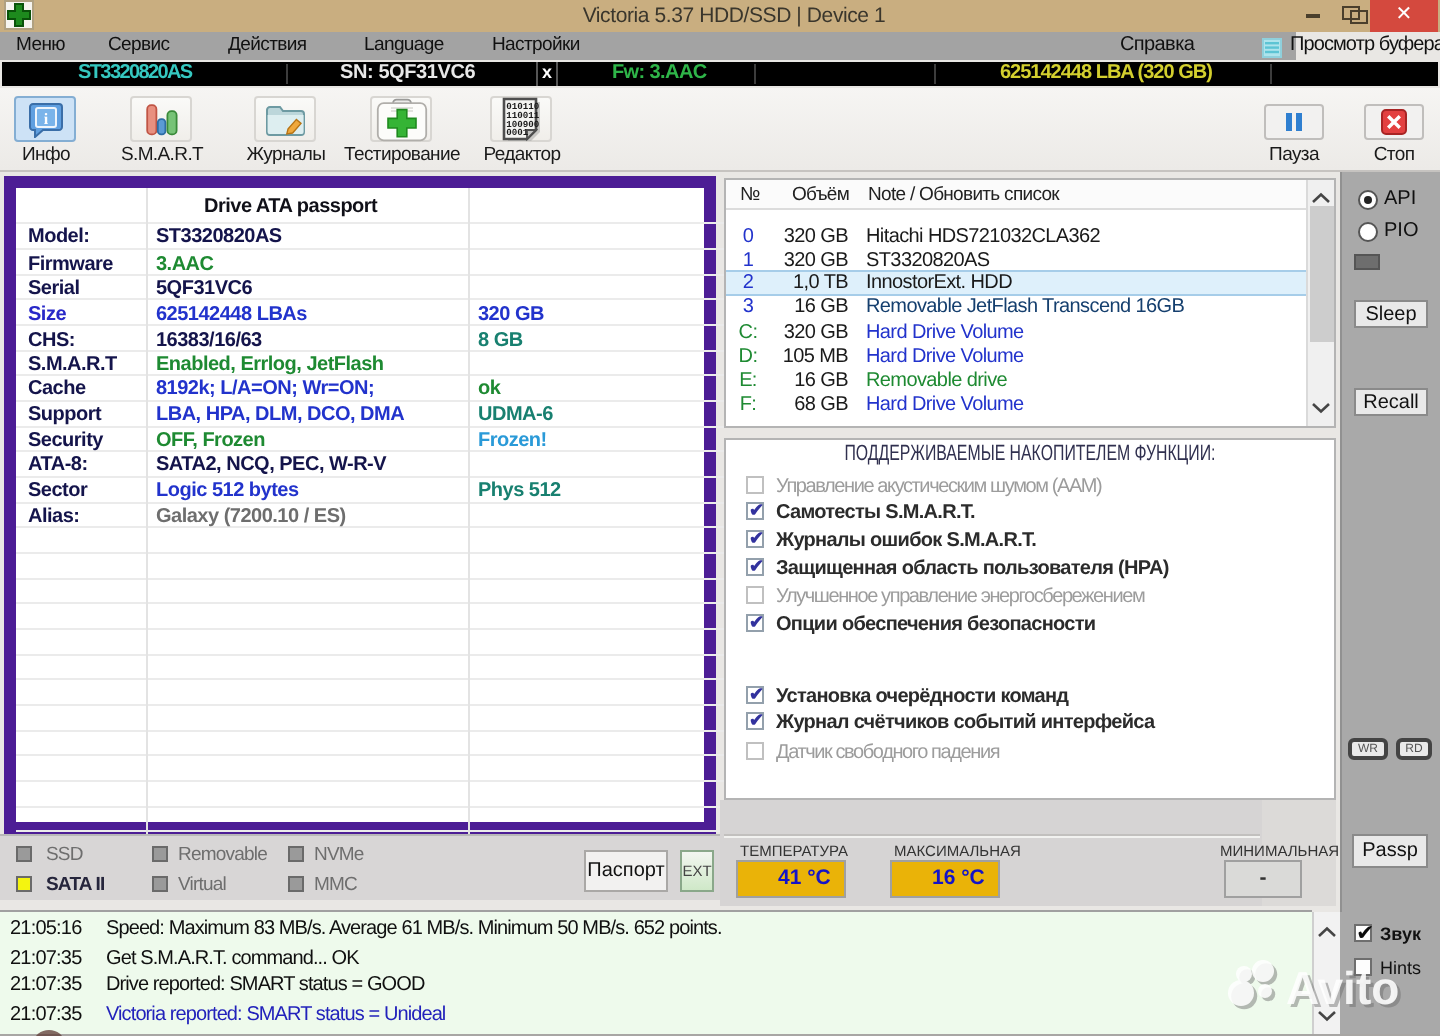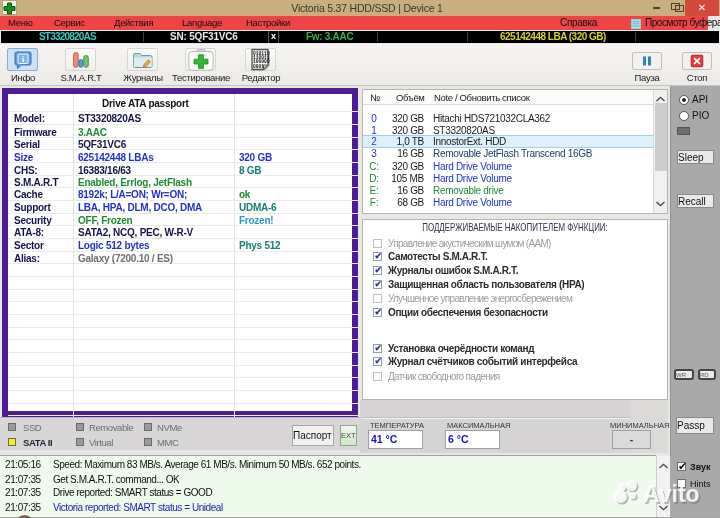--- a/index.html
+++ b/index.html
@@ -6,21 +6,21 @@
 .abs{position:absolute}
 
 #titlebar{left:0;top:0;width:720px;height:16px;background:#c9ae80}
 #title{left:14px;top:2px;width:706px;text-align:center;font-size:10.5px;letter-spacing:-0.2px;color:#3a362c}
 #appicon{left:2px;top:0;width:15px;height:15px;background:#f6f4ef;border:1px solid #b0a080}
 #minbtn{left:653px;top:7px;width:7px;height:2px;background:#4a3f2c}
 #maxbtn{left:671px;top:3px;width:9px;height:7px;border:1px solid #4a3f2c;background:transparent}
 #maxbtn2{left:675px;top:5px;width:9px;height:7px;border:1px solid #4a3f2c;background:#c9ae80}
 #closebtn{left:685px;top:0;width:34px;height:16px;background:#d4493e;color:#fff;text-align:center;font-size:10px;line-height:15px}
 
-#menubar{left:0;top:16px;width:708px;height:14px;background:#ef4444;font-size:9.5px;letter-spacing:-0.3px;color:#111}
+#menubar{left:0;top:16px;width:648px;height:14px;background:#a3a3a3;font-size:9.5px;letter-spacing:-0.3px;color:#111}
 .mitem{position:absolute;top:0.5px;white-space:nowrap}
 
 #blackbar{left:1px;top:31px;width:718px;height:12px;background:#000;font-size:10px;line-height:12px}
 .bsep{position:absolute;top:1px;width:1px;height:10px;background:#3c3c3c}
 #blackbar .t{position:absolute;top:0;font-weight:bold;letter-spacing:-0.1px}
 #xbox{left:267px;top:0;width:11px;height:12px;border-left:1px solid #555;border-right:1px solid #555;color:#fff;text-align:center;font-size:9px;line-height:11px;font-weight:bold}
 
 #toolbar{left:0;top:44px;width:720px;height:42px;background:linear-gradient(#f6f5f3,#eceae7);border-bottom:1px solid #c6c3c0}
 .tbtn{position:absolute;top:48px;width:31px;height:23px;border:1px solid #d8d6d2;border-radius:2px;background:linear-gradient(#fafaf8,#f0eeea)}
 .tbtn.sel{background:#cde2f6;border:1px solid #84aed3}
@@ -46,31 +46,31 @@
 .crow{position:absolute;left:10px;font-size:10px;white-space:nowrap}
 .cbx{display:inline-block;width:9px;height:9px;border:1px solid #93a0ac;background:#fff;vertical-align:-1px;margin-right:6px;position:relative}
 .cbx.dis{border-color:#c0c0c0}
 .cbx.chk:before{content:"✔";position:absolute;left:0.5px;top:-2px;font-size:9px;color:#32329e}
 #sndpanel .cbx.chk:before{color:#0a0a0a;font-size:11px;top:-3px;left:0}
 #sndpanel .cbx{border-color:#6e6e6e;background:#fdfdfd}
 .crow.on{color:#2b2b2b;font-weight:bold;letter-spacing:-0.35px}
 .crow.off{color:#9c9c9c;letter-spacing:-0.7px}
 
 #rstrip{left:670px;top:86px;width:50px;height:370px;background:#a9a9a9;border-left:1px solid #919191}
-.gbtn{position:absolute;background:#e9e9e9;border:1px solid #8a8a8a;font-size:10px;text-align:left;color:#111}
+.gbtn{position:absolute;background:#e9e9e9;border:1px solid #8a8a8a;font-size:10px;text-align:center;color:#111}
 .radio{position:absolute;width:10px;height:10px;border-radius:50%;background:#fff;border:1px solid #555}
 .rlabel{position:absolute;font-size:10px;color:#111}
 
 #legend{left:0;top:417px;width:360px;height:33px;background:#d8d6d6;border-top:1px solid #b8b8b8}
 .lsq{position:absolute;width:8px;height:8px;border:1px solid #6a6a6a;background:#9a9a9a}
 .llabel{position:absolute;font-size:9.5px;letter-spacing:-0.4px;color:#6e6e6e}
 
 #temp{left:360px;top:400px;width:308px;height:53px;background:#d6d4d4}
 .tl{position:absolute;font-size:7.5px;color:#333}
-.tbox{position:absolute;height:19px;background:#ffffff;border:1px solid #a0a0a0;font-size:10.5px;font-weight:bold;color:#1414c8;line-height:16px;padding-left:2px}
+.tbox{position:absolute;height:19px;background:#eab308;border:1px solid #a0a0a0;font-size:10.5px;font-weight:bold;color:#1414c8;line-height:16px;padding-left:20px}
 
 #log{left:0;top:455px;width:656px;height:63px;background:#eefaec;border-top:1px solid #a0a0a0}
 .lrow{position:absolute;left:0;width:100%;font-size:10px;color:#101010;white-space:nowrap}
 .lrow .ts{position:absolute;left:5px;letter-spacing:-0.4px}
 .lrow .msg{position:absolute;left:53px;letter-spacing:-0.45px}
 #logscroll{left:656px;top:456px;width:14px;height:62px;background:#f2f2f2;border-left:1px solid #cfcfcf}
 #sndpanel{left:670px;top:456px;width:50px;height:62px;background:#a9a9a9}
 
 #avito{left:608px;top:477px;width:112px;height:30px}
 </style></head>
@@ -340,21 +340,21 @@
 </div>
 
 <div class="abs" id="temp">
 <div class="abs" style="left:271px;top:0;width:37px;height:53px;background:#dcdad8"></div>
 <div class="abs" style="left:2px;top:17px;width:268px;height:1px;background:#c2c0be"></div>
 <div class="abs" style="left:2px;top:18px;width:268px;height:1px;background:#f2f2f0"></div>
 <span class="tl" style="left:10px;top:21px">ТЕМПЕРАТУРА</span>
 <span class="tl" style="left:87px;top:21px">МАКСИМАЛЬНАЯ</span>
 <span class="tl" style="left:250px;top:21px">МИНИМАЛЬНАЯ</span>
 <div class="tbox" style="left:8px;top:30px;width:55px">41 °C</div>
-<div class="tbox" style="left:85px;top:30px;width:55px">6 °C</div>
+<div class="tbox" style="left:85px;top:30px;width:55px">16 °C</div>
 <div class="tbox" style="left:252px;top:30px;width:39px;background:#dadad8;color:#333;text-align:center;padding-left:0">-</div>
 </div>
 
 <div class="abs" id="log">
 <div class="lrow" style="top:3px">
       <span class="ts">21:05:16</span>
       <span class="msg">Speed: Maximum 83 MB/s. Average 61 MB/s. Minimum 50 MB/s. 652 points.</span>
     </div>
 <div class="lrow" style="top:17.5px">
       <span class="ts">21:07:35</span>

